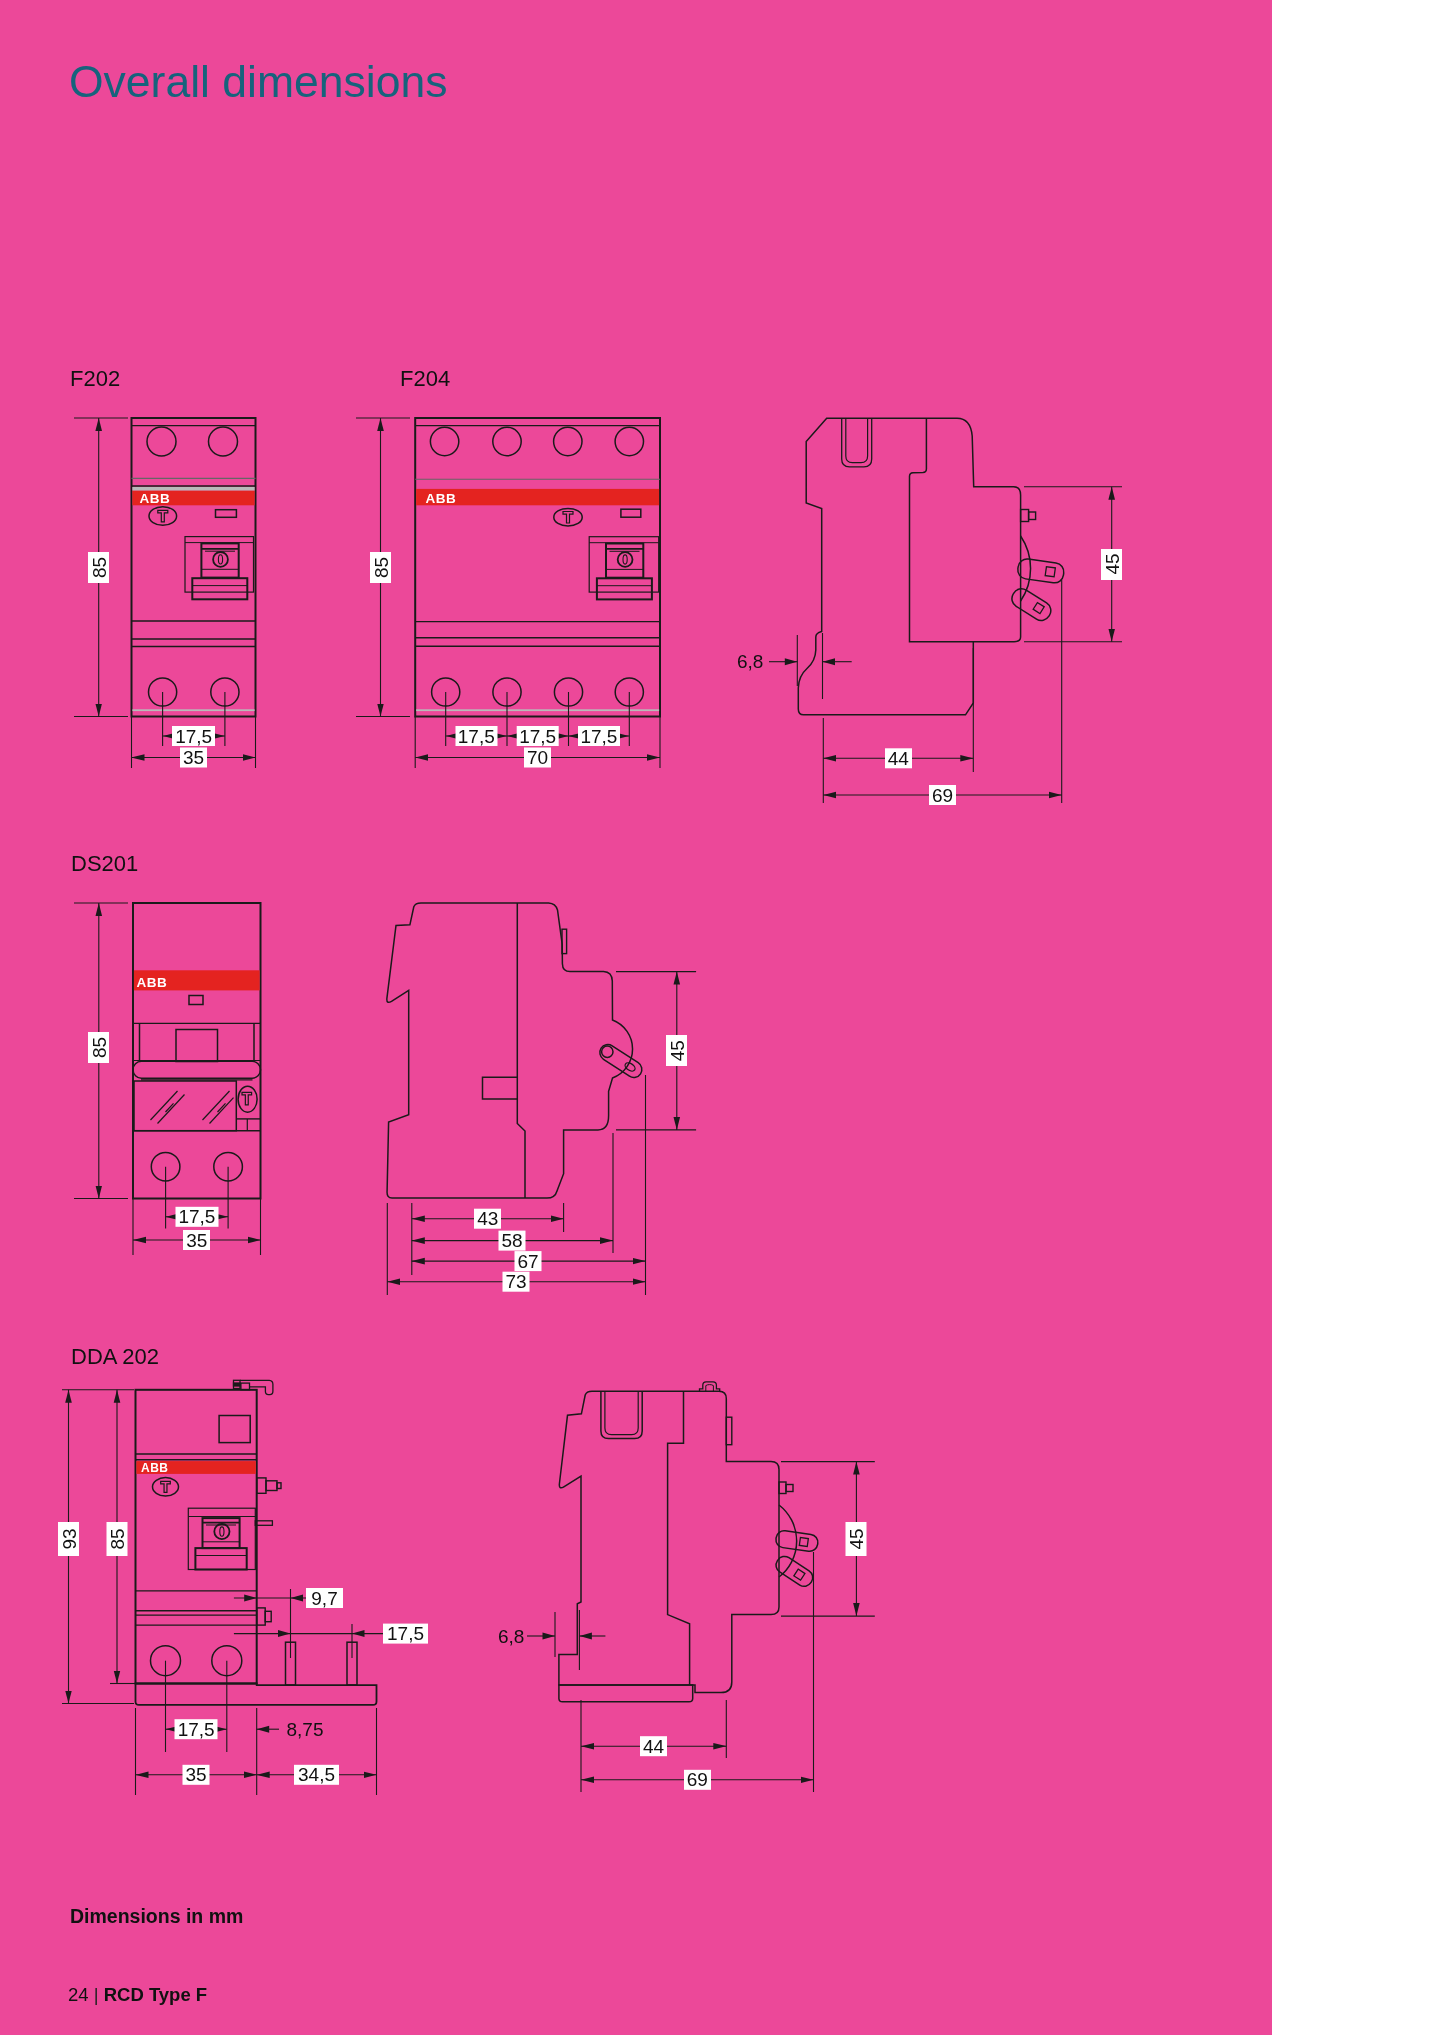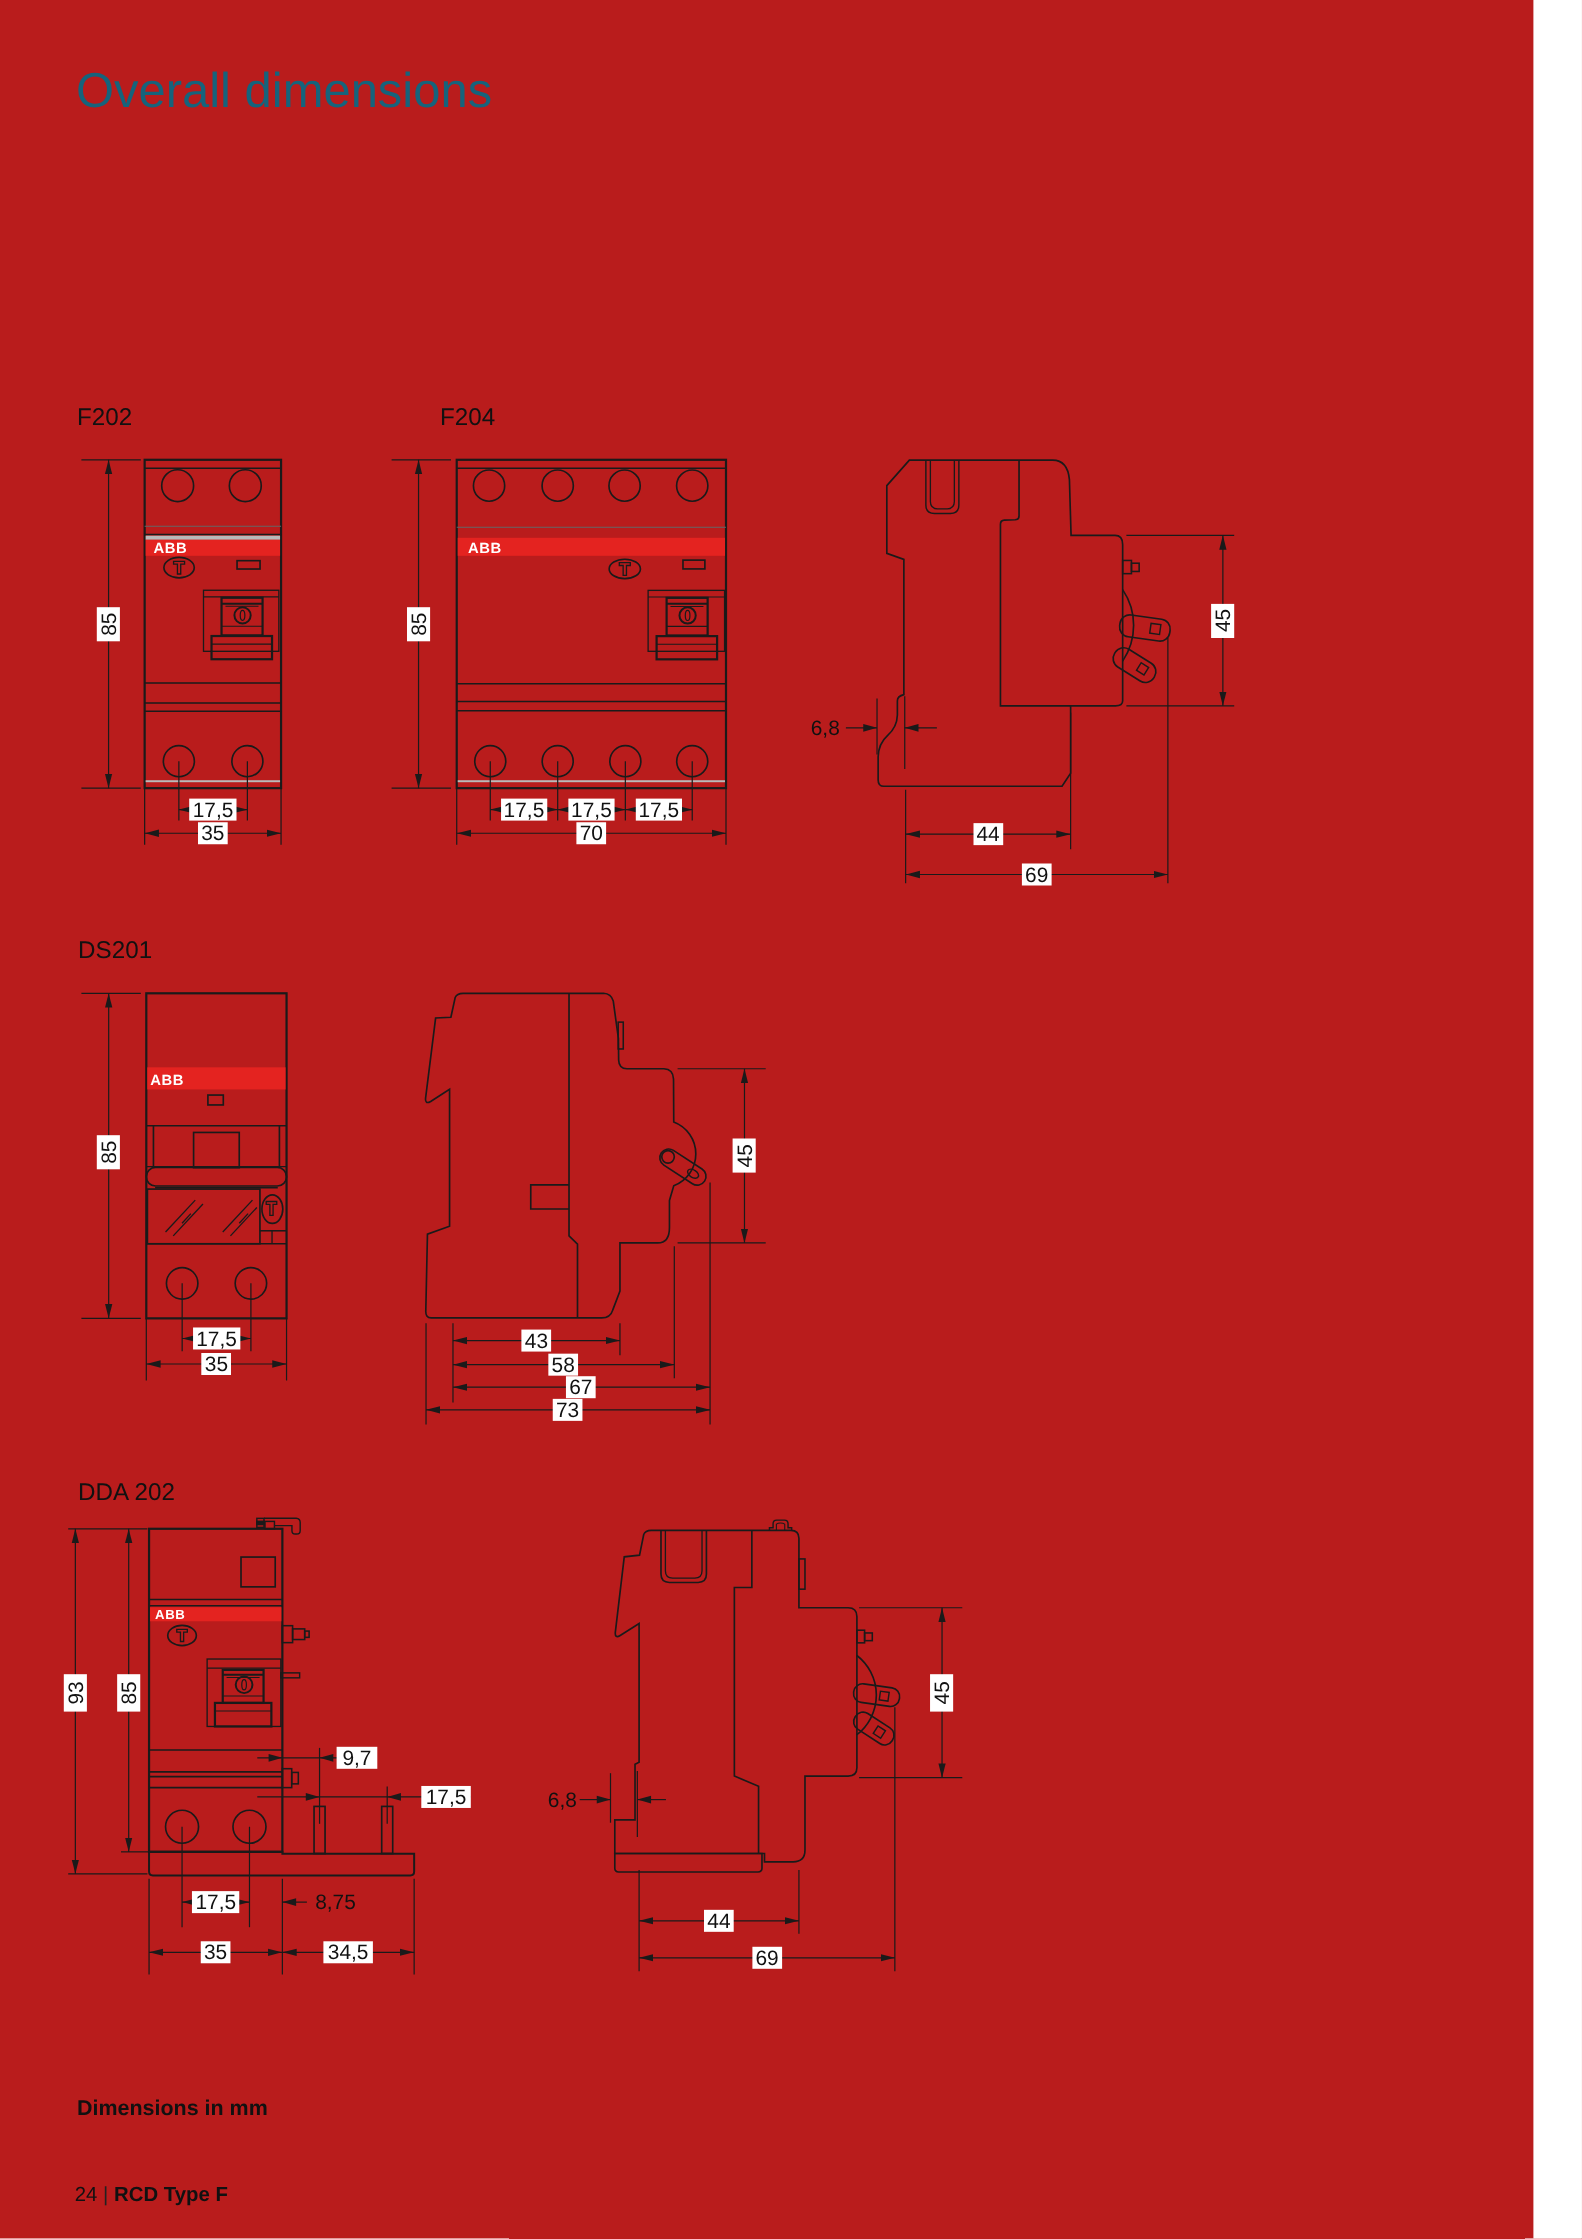--- a/index.html
+++ b/index.html
@@ -1,16 +1,16 @@
 <!DOCTYPE html>
 <html><head>
 <meta charset="utf-8">
 <style>
   html,body{margin:0;padding:0;background:#ffffff;}
-  .page{position:relative;width:1394px;height:2035px;background:#b91c1c;overflow:hidden;}
+  .page{position:relative;width:1272px;height:2035px;background:#ec4899;overflow:hidden;}
   svg{position:absolute;top:0;left:0;}
   text{font-family:"Liberation Sans", sans-serif;}
 </style>
 </head>
 <body>
 <div class="page">
 <svg width="1438" height="2035" viewBox="0 0 1438 2035">
 <defs>
 <marker id="ah" markerUnits="userSpaceOnUse" markerWidth="13" markerHeight="8" refX="13" refY="4" orient="auto-start-reverse">
   <path d="M 13,4 L 0,0.7 L 0,7.3 Z" fill="#1a1a1a"></path>

